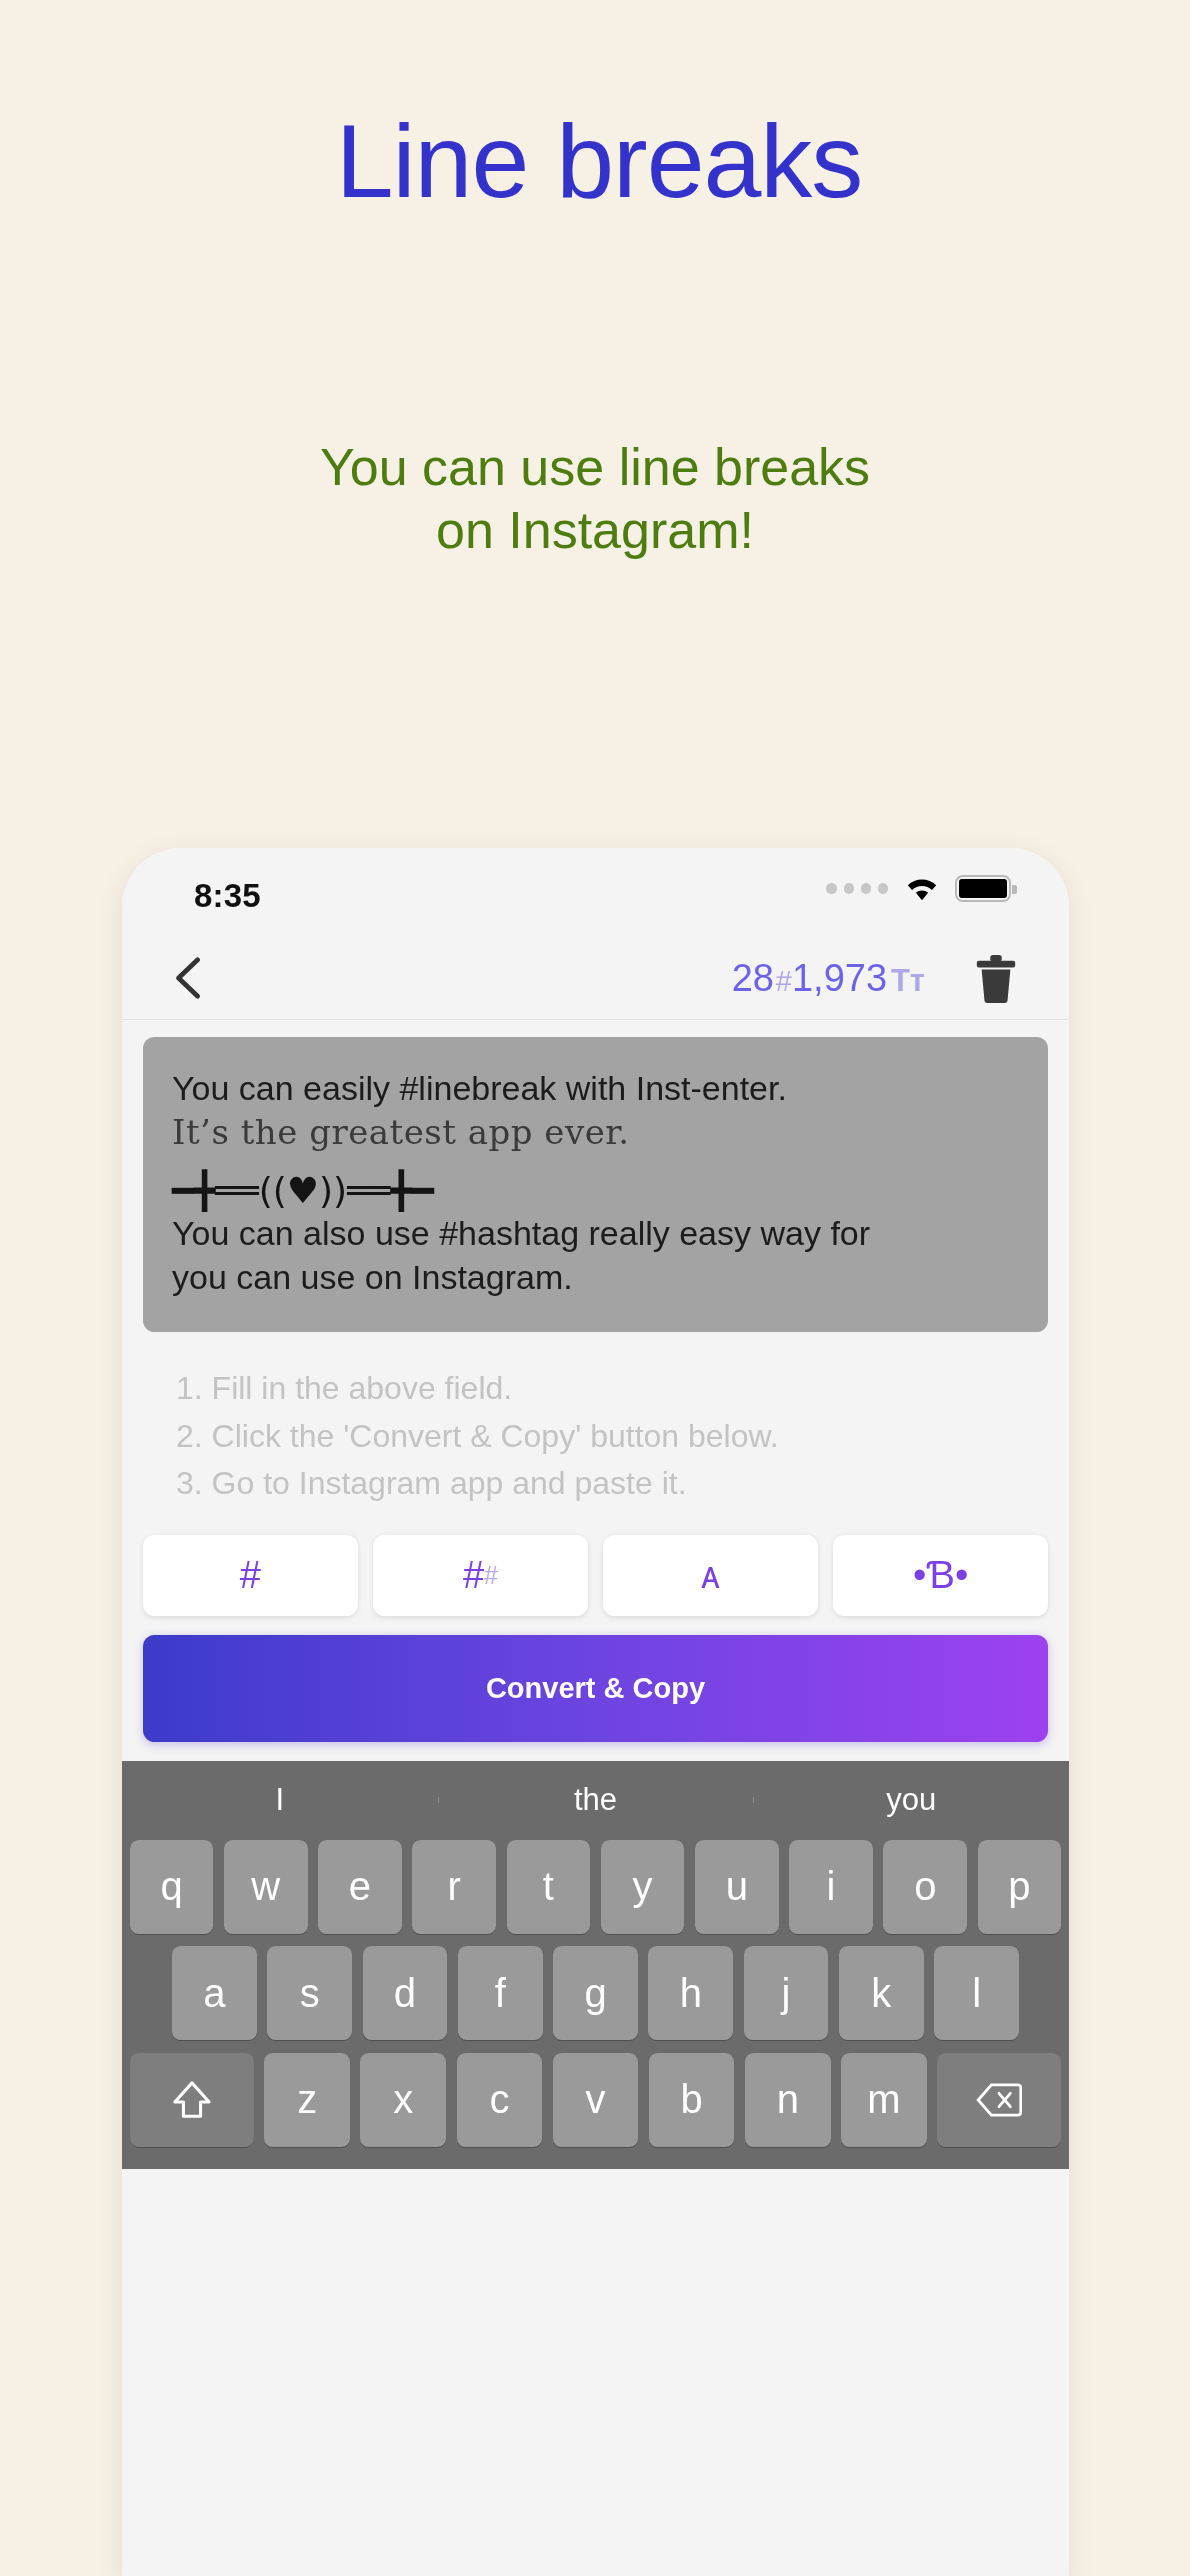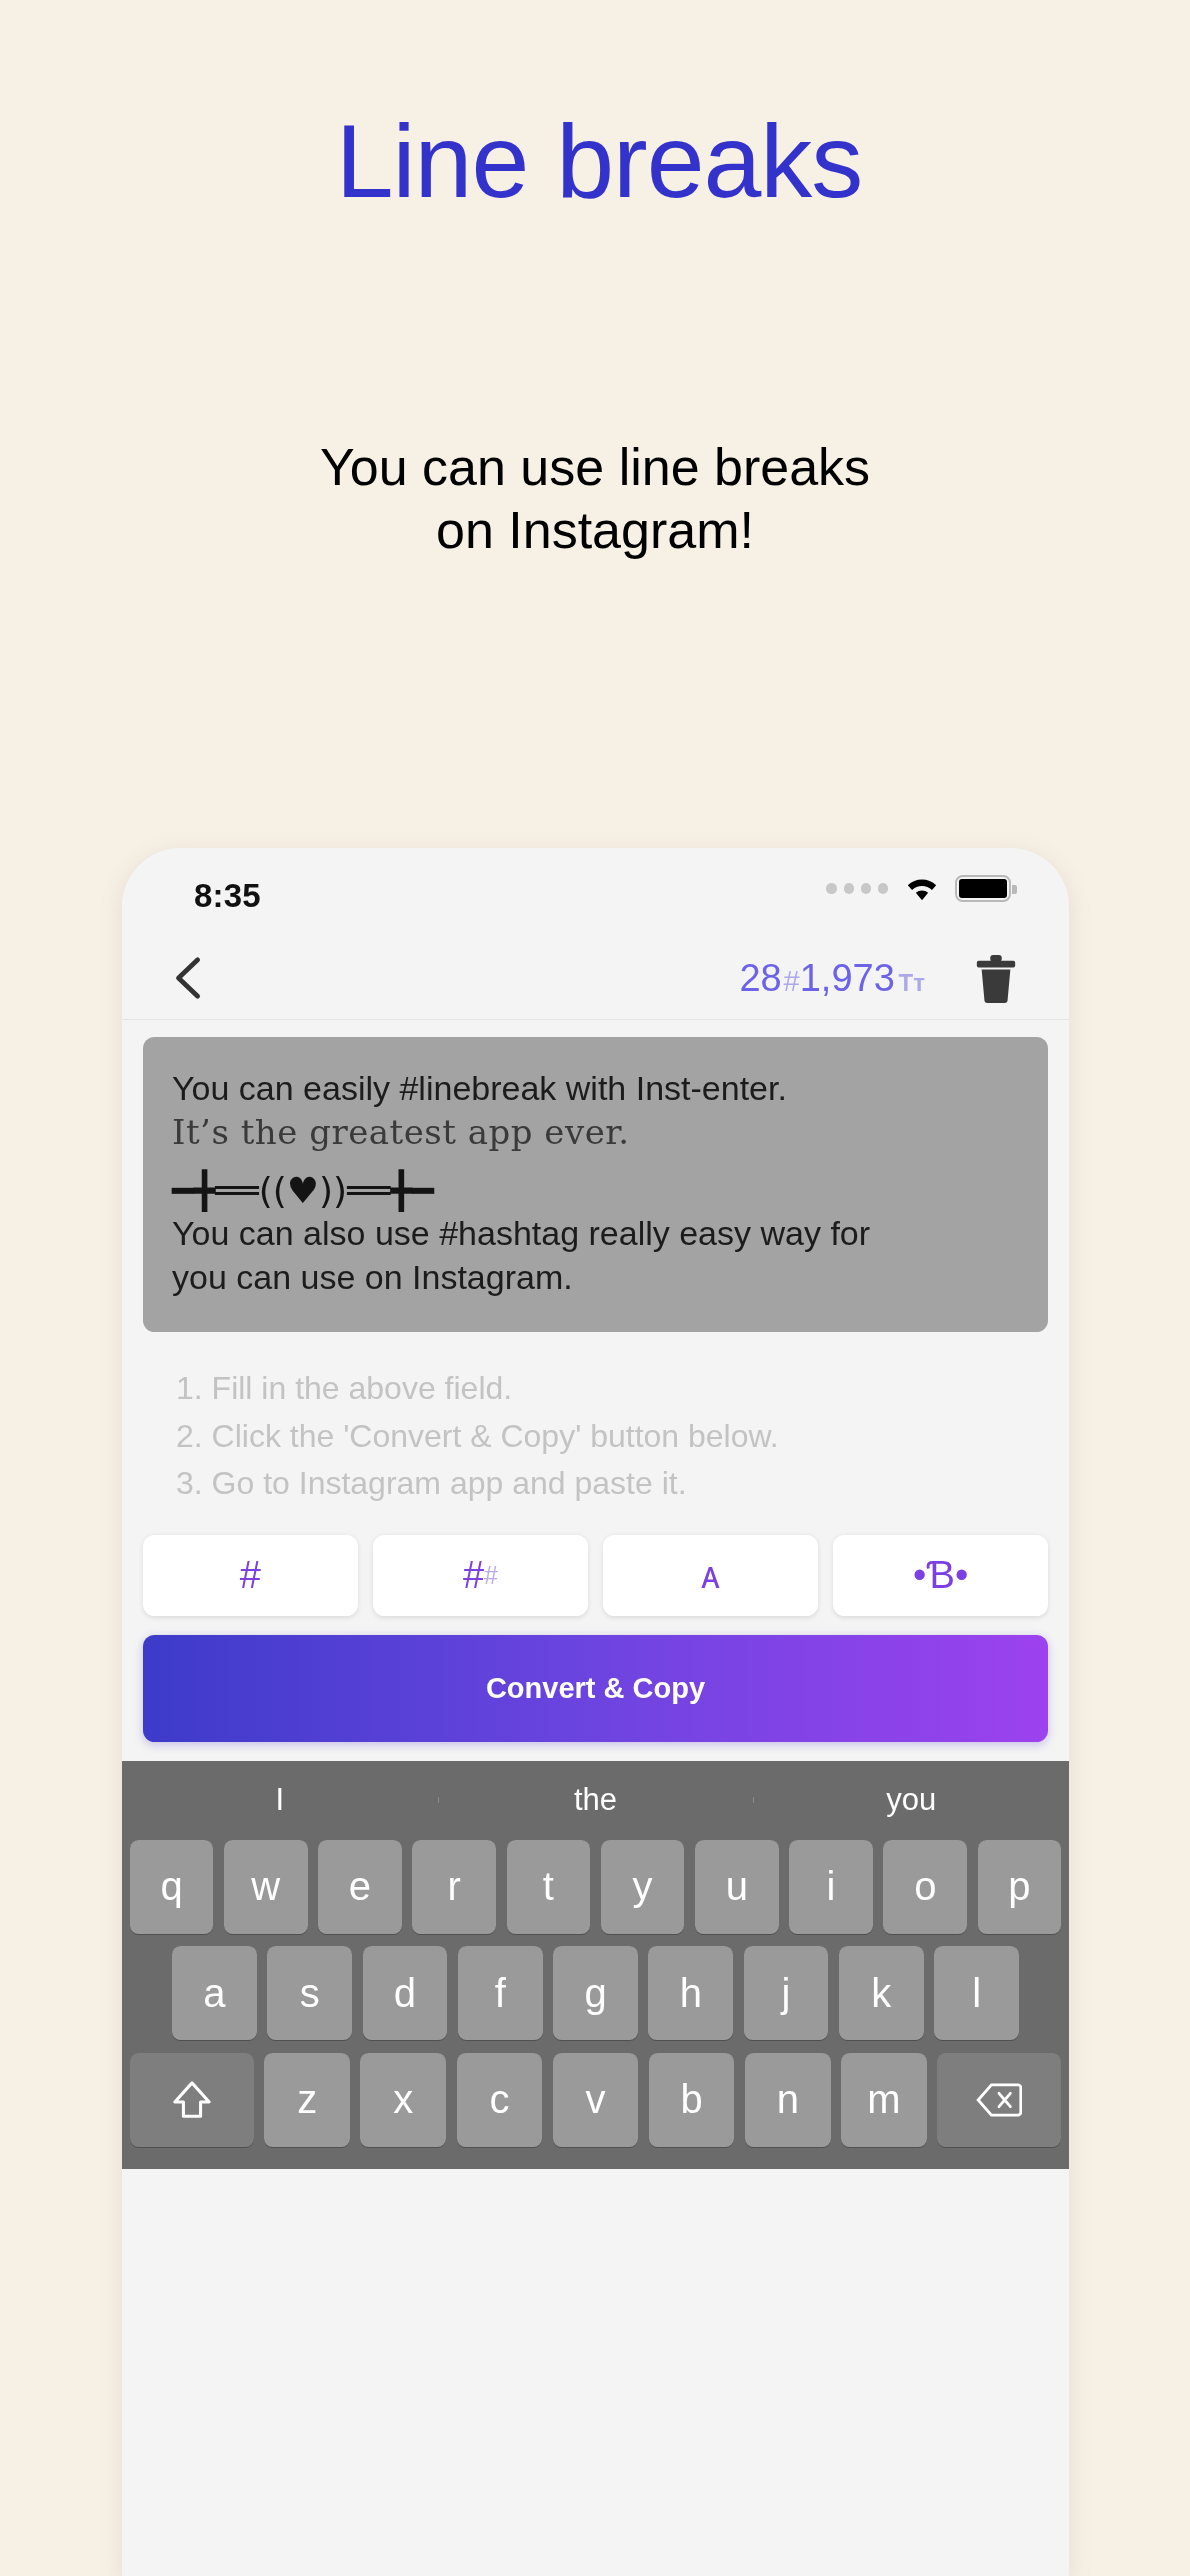--- a/index.html
+++ b/index.html
@@ -17,21 +17,21 @@
     text-align: center;
     font-size: 104px; line-height: 1.1;
     font-weight: 400;
     color: #3333CC;
     letter-spacing: -1px;
   }
   .subhead {
     position: absolute; top: 436px; left: 0; width: 1190px;
     text-align: center;
     font-size: 52px; line-height: 1.22;
-    color: #000000;
+    color: #4d7c0f;
     font-weight: 400;
   }
   .subhead div { display: block; }
 
   
   .phone {
     position: absolute; left: 122px; top: 848px;
     width: 947px; height: 1728px;
     background: #F4F4F4;
     border-top-left-radius: 59px;
@@ -78,21 +78,21 @@
     position: absolute; left: 46px; top: 50%; transform: translateY(-50%);
     width: 44px; height: 48px;
   }
   .nav-counts {
     position: absolute; right: 144px; top: 50%; transform: translateY(-50%);
     display: flex; align-items: baseline; 
     color: #6C63E8;
   }
   .count { font-size: 38px; font-weight: 400; white-space: nowrap; }
   .count .suf { font-size: 29px; color: #ADA9E8; margin-left: 1.9px; }
-  .count .suf-tt { font-size: 24px; color: #ADA9E8; margin-left: 3.8px; font-weight: 700; }
+  .count .suf-tt { font-size: 31px; color: #ADA9E8; margin-left: 3.8px; font-weight: 700; }
   .trash-btn {
     position: absolute; right: 50px; top: 50%; transform: translateY(-50%);
     width: 46px; height: 54px;
   }
 
   
   .phone-body { background: #F4F4F4; padding: 17px 21px 0 21px; }
   .editor-card {
     background: #a3a3a3;
     border-radius: 11.5px;

